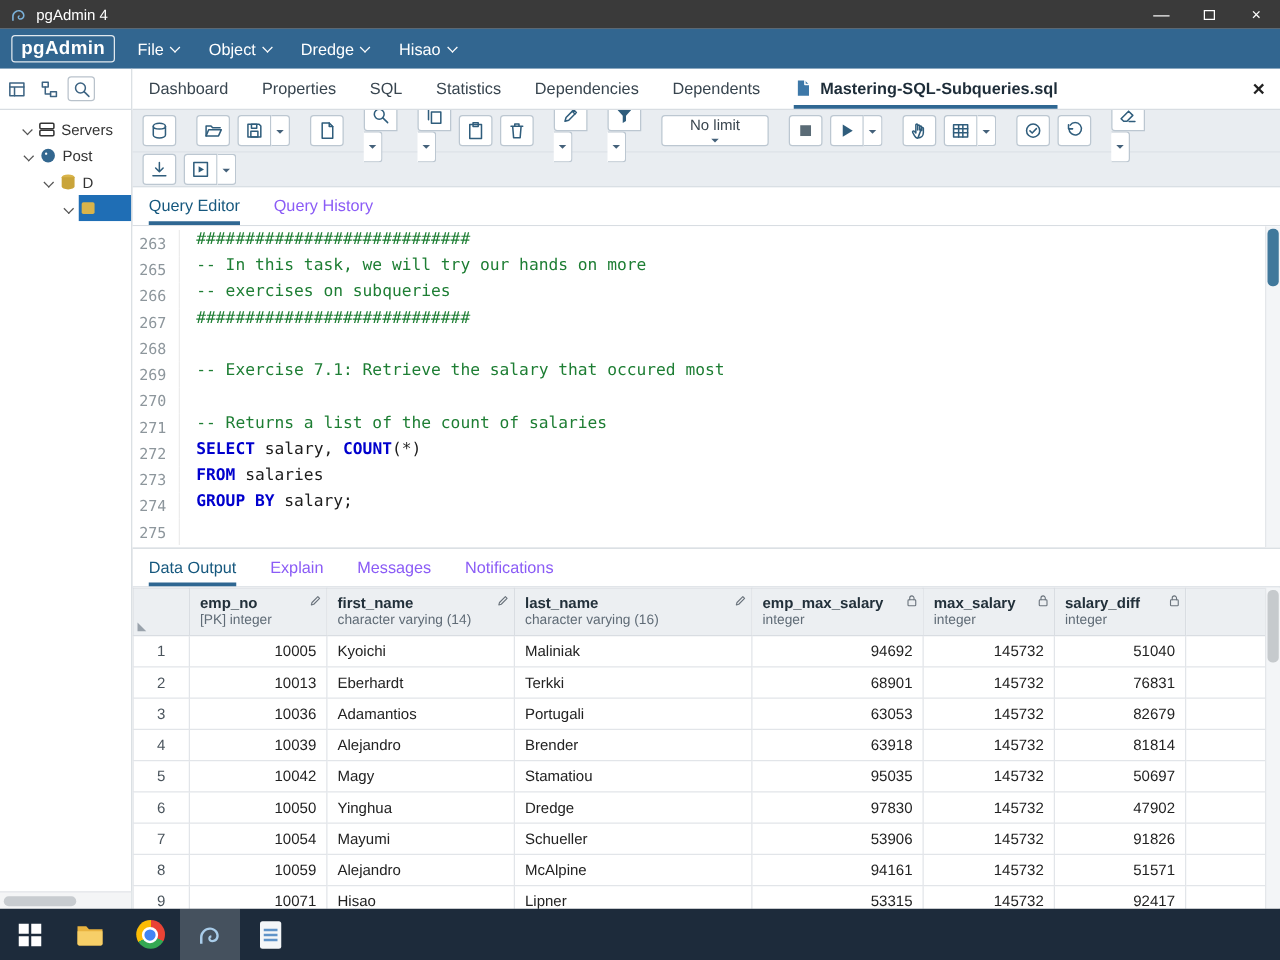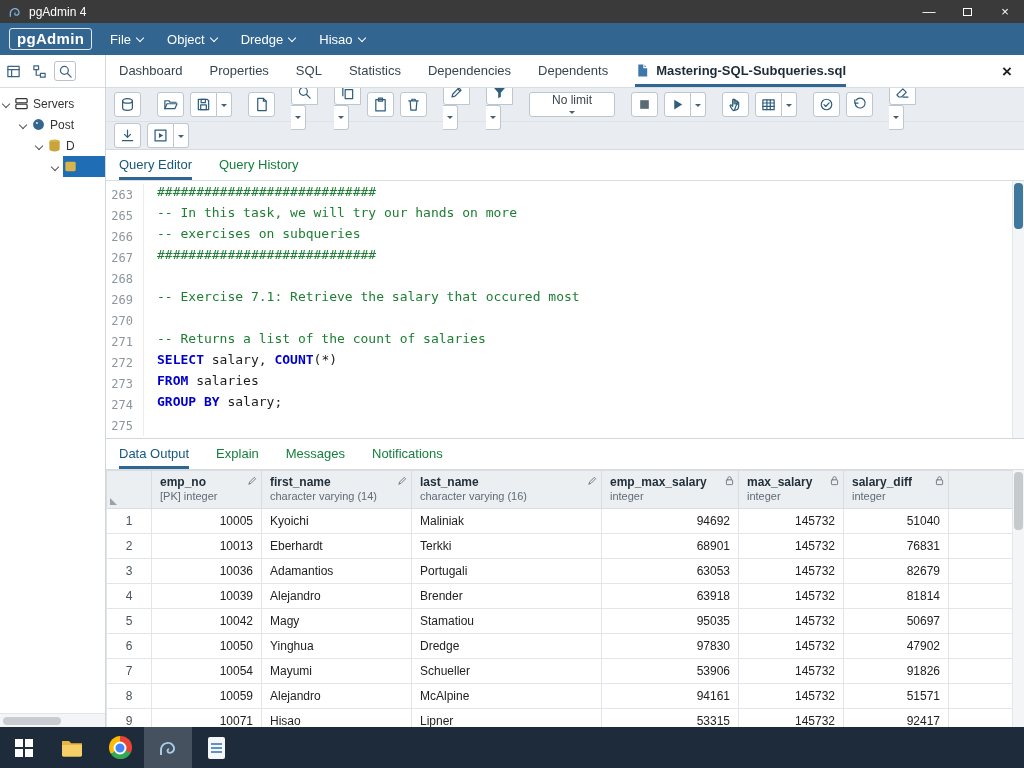--- a/index.html
+++ b/index.html
@@ -59,21 +59,21 @@
   .btn-group .tbtn { border-radius:3px 0 0 3px; }
   .dd { width:15px; height:25px; background:#fff; border:1px solid #bcc7d1; border-left:none; border-radius:0 3px 3px 0; display:flex; align-items:center; justify-content:center; }
   .caret-down { width:0; height:0; border:3.5px solid transparent; border-top-color:#44617a; margin-top:4px; }
   .limit-select { width:86px; height:25px; background:#fff; border:1px solid #bcc7d1; border-radius:3px; display:flex; align-items:center; justify-content:space-between; padding:0 7px; font-size:12px; color:#3a464f; }
   .icon { display:inline-flex; }
   .icon svg { width:15px; height:15px; }
   .gray-ic { color:#5a6b76; }
 
   
   .tabstrip { height:31px; background:#fff; border-bottom:1px solid #d8dde2; display:flex; align-items:stretch; padding-left:13px; }
-  .stab { display:flex; align-items:center; margin-right:27px; font-size:13px; color:#15803d; border-bottom:3px solid transparent; padding-top:2px; cursor:default; }
+  .stab { display:flex; align-items:center; margin-right:27px; font-size:13px; color:#8b5cf6; border-bottom:3px solid transparent; padding-top:2px; cursor:default; }
   .stab.active { color:#16587e; border-bottom-color:#2f6792; }
 
   
   .editor { height:258px; background:#fff; position:relative; overflow:hidden; border-bottom:1px solid #cfd6dc; }
   .code-area { padding-top:3px; font-family:"DejaVu Sans Mono",monospace; }
   .code-line { height:21px; display:flex; }
   .ln { width:38px; padding-right:10px; text-align:right; color:#8d969c; font-size:12px; border-right:1px solid #ececec; flex:0 0 auto; align-self:stretch; display:flex; align-items:center; justify-content:flex-end; }
   .code { white-space:pre; font-size:13px; color:#1c1c1c; margin-left:13px; }
   .tok-kw { color:#0000cd; font-weight:bold; }
   .tok-cm { color:#1e7e34; }
@@ -175,21 +175,21 @@
         <span class="sb-btn boxed">
           <span class="icon">
             <svg viewBox="0 0 16 16" fill="none" stroke="currentColor" stroke-width="1.3" stroke-linecap="round" stroke-linejoin="round">
               <circle cx="6.8" cy="6.8" r="4.2"></circle>
               <path d="M9.9 9.9L14 14"></path>
             </svg>
           </span>
         </span>
       </div>
     <div class="tree">
-        <div class="tree-row" style="padding-left: 3px;">
+        <div class="tree-row" style="padding-left: 19px;">
           <span class="tree-caret"></span>
           <span class="tree-node">
             <span class="icon">
               <svg viewBox="0 0 16 16" fill="none" stroke="currentColor" stroke-width="1.3" stroke-linecap="round" stroke-linejoin="round">
                 <rect x="2" y="2.8" width="12" height="4.6" rx="1"></rect>
                 <rect x="2" y="8.8" width="12" height="4.6" rx="1"></rect>
               </svg>
             </span>
             <span>Servers</span>
           </span>

